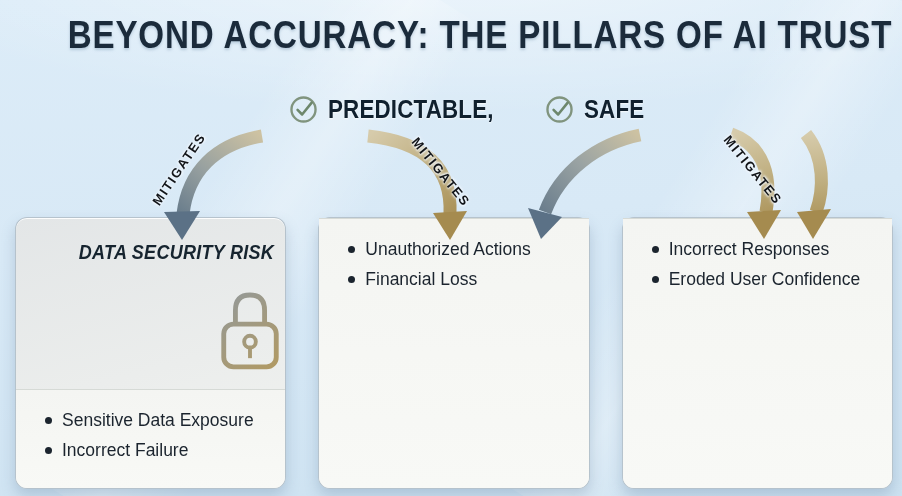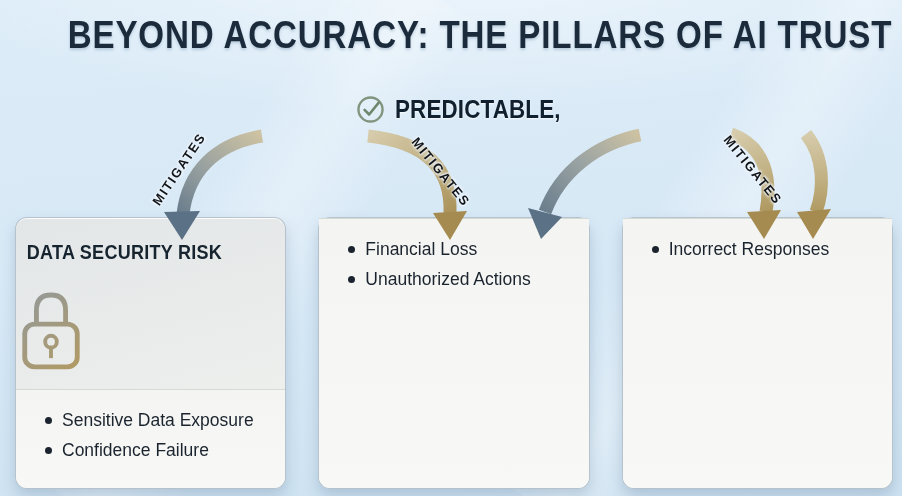--- a/index.html
+++ b/index.html
@@ -42,21 +42,21 @@
   .cards {
     position:absolute; top:217px; left:15px; width:878px; height:272px;
     display:flex; gap:32px; z-index:1;
   }
   .card {
     flex:1; display:flex; flex-direction:column;
     border:1.5px solid rgba(178,192,202,0.95); border-radius:12px;
     background:linear-gradient(165deg, #e3e6e7 0%, #ebedec 55%, #f1f3f0 100%);
     box-shadow:0 7px 14px rgba(90,120,150,0.28), inset 0 1px 0 rgba(255,255,255,0.9);
   }
-  .card-top { flex:0 0 171px; display:flex; flex-direction:column; align-items:flex-start; }
+  .card-top { flex:0 0 171px; display:flex; flex-direction:column; align-items:flex-end;font-style:italic; }
   .card-title {
     margin-top:23px; font-size:20px; font-weight:700; color:#16242f;
     white-space:nowrap; transform:scaleX(0.9); transform-origin:50% 50%;
     letter-spacing:0.3px;
   }
   .icon-area { flex:1; display:flex; align-items:center; justify-content:center; padding-top:4px; }
   .card-bottom {
     flex:1; border-top:1px solid #d6dad6;
     background:linear-gradient(180deg, #f4f5f2 0%, #f8f9f6 100%);
     border-radius:0 0 11px 11px; padding:15px 10px 16px 27px;
@@ -92,20 +92,27 @@
 
   <h1 class="title">BEYOND ACCURACY: THE PILLARS OF AI TRUST</h1>
 
   <div class="pillars">
     <div class="pillar">
       <svg class="check" viewBox="0 0 34 34" width="31" height="31">
         <circle cx="17" cy="17" r="13.2" fill="none" stroke="#80947e" stroke-width="2.6"></circle>
         <path d="M10.5 17.5 L15.5 22.5 L26 9.5" fill="none" stroke="#6d876c" stroke-width="2.8" stroke-linecap="round" stroke-linejoin="round"></path>
       </svg>
       <span class="label">PREDICTABLE,</span>
+    </div>
+    <div class="pillar">
+      <svg class="check" viewBox="0 0 34 34" width="31" height="31">
+        <circle cx="17" cy="17" r="13.2" fill="none" stroke="#80947e" stroke-width="2.6"></circle>
+        <path d="M10.5 17.5 L15.5 22.5 L26 9.5" fill="none" stroke="#6d876c" stroke-width="2.8" stroke-linecap="round" stroke-linejoin="round"></path>
+      </svg>
+      <span class="label">SAFE</span>
     </div>
   </div>
 
   <div class="cards">
 
     <section class="card">
       <div class="card-top">
         <h2 class="card-title">DATA SECURITY RISK</h2>
         <div class="icon-area">
           <svg viewBox="0 0 72 90" width="70" height="88">
@@ -118,38 +125,39 @@
             <path d="M21 40 V26 q0 -16 15 -16 t15 16 V40" fill="none" stroke="url(#lockGrad)" stroke-width="5"></path>
             <rect x="9" y="40" width="54" height="44" rx="10" fill="none" stroke="url(#lockGrad)" stroke-width="5"></rect>
             <circle cx="36" cy="58" r="6" fill="none" stroke="url(#lockGrad)" stroke-width="4"></circle>
             <line x1="36" y1="64" x2="36" y2="75" stroke="url(#lockGrad)" stroke-width="4"></line>
           </svg>
         </div>
       </div>
       <div class="card-bottom">
         <ul>
           <li>Sensitive Data Exposure</li>
-          <li>Confidence Failure</li>
+          <li>Incorrect Failure</li>
         </ul>
       </div>
     </section>
 
     <section class="card">
       <div class="card-bottom">
         <ul>
+          <li>Unauthorized Actions</li>
           <li>Financial Loss</li>
-          <li>Unauthorized Actions</li>
         </ul>
       </div>
     </section>
 
     <section class="card">
       <div class="card-bottom">
         <ul>
           <li>Incorrect Responses</li>
+          <li>Eroded User Confidence</li>
         </ul>
       </div>
     </section>
 
   </div>
 
   <svg class="arrow-layer" viewBox="0 0 902 496" width="902" height="496">
     <defs>
       <linearGradient id="gA1" x1="262" y1="136" x2="183" y2="232" gradientUnits="userSpaceOnUse">
         <stop offset="0" stop-color="#cdc2a2"></stop>

